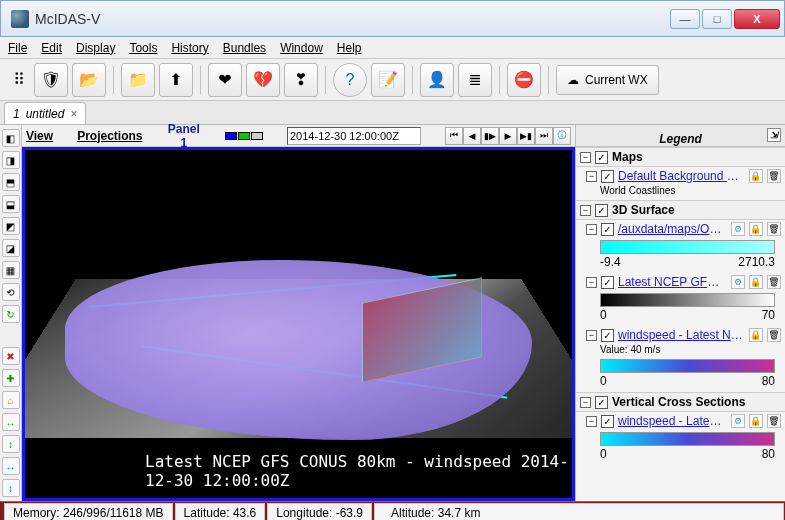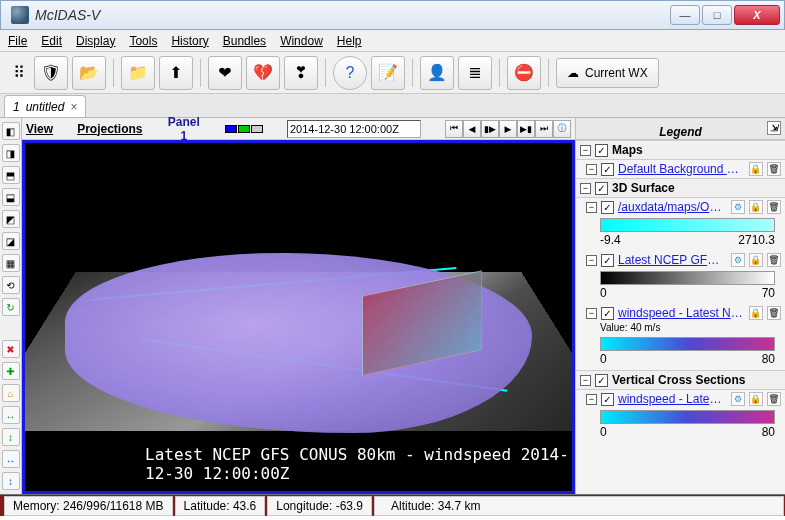--- a/index.html
+++ b/index.html
@@ -1,19 +1,19 @@
 <!DOCTYPE html>
 <html><head>
 <meta charset="utf-8">
 <style>
   * { box-sizing: border-box; margin: 0; padding: 0; font-family: "Segoe UI", Tahoma, sans-serif; font-size: 12px; }
   body { width: 785px; height: 520px; background: #fff; overflow: hidden; }
   
   
-  .titlebar { height: 30px; background: linear-gradient(#f2f6fb,#dbe6f4); border: 1px solid #8ba5c4; display: flex; align-items: center; padding: 0 4px; font-style: italic; }
+  .titlebar { height: 37px; background: linear-gradient(#f2f6fb,#dbe6f4); border: 1px solid #8ba5c4; display: flex; align-items: center; padding: 0 4px; }
   .titlebar .appicon { width: 18px; height: 18px; margin: 0 6px; background: radial-gradient(circle at 30% 30%,#8ab 0%,#357 70%); border-radius: 2px; }
   .titlebar .title { flex: 1; color: #333; font-size: 14px; }
   .winbtns { display: flex; gap: 2px; }
   .winbtn { width: 30px; height: 20px; background: linear-gradient(#f7fbff,#d7e5f3); border: 1px solid #8da7c4; border-radius: 3px; display: flex; align-items: center; justify-content: center; font-size: 11px; color: #333; }
   .winbtn.close { width: 46px; background: linear-gradient(#e78,#c23); color: #fff; border-color: #a23; font-weight: bold; }
   
   
   .menubar { height: 22px; background: #f0f0f0; border-bottom: 1px solid #c8c8c8; display: flex; padding: 0 8px; gap: 14px; align-items: center; }
   .menubar .mi { text-decoration: underline; color: #000; cursor: default; }
   
@@ -198,20 +198,21 @@
         <div class="cb">✓</div>
         <div class="grp-title">Maps</div>
       </div>
       <div class="layer">
         <div class="toggle">−</div>
         <div class="cb">✓</div>
         <a class="layer-link">Default Background Ma...</a>
         <div class="mini-icon" style="color:#c80">🔒</div>
         <div class="mini-icon">🗑</div>
       </div>
+      <div class="sublabel">World Coastlines</div>
 
       <div class="grp-hdr">
         <div class="toggle">−</div>
         <div class="cb">✓</div>
         <div class="grp-title">3D Surface</div>
       </div>
 
       <div class="layer">
         <div class="toggle">−</div>
         <div class="cb">✓</div>

